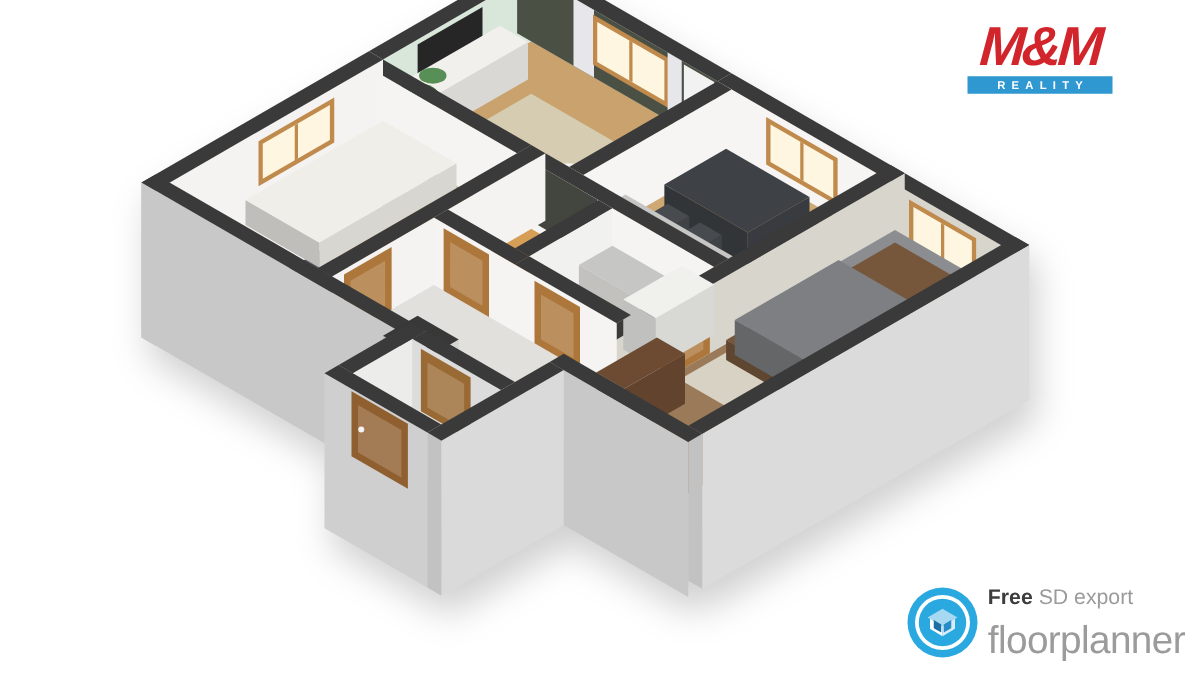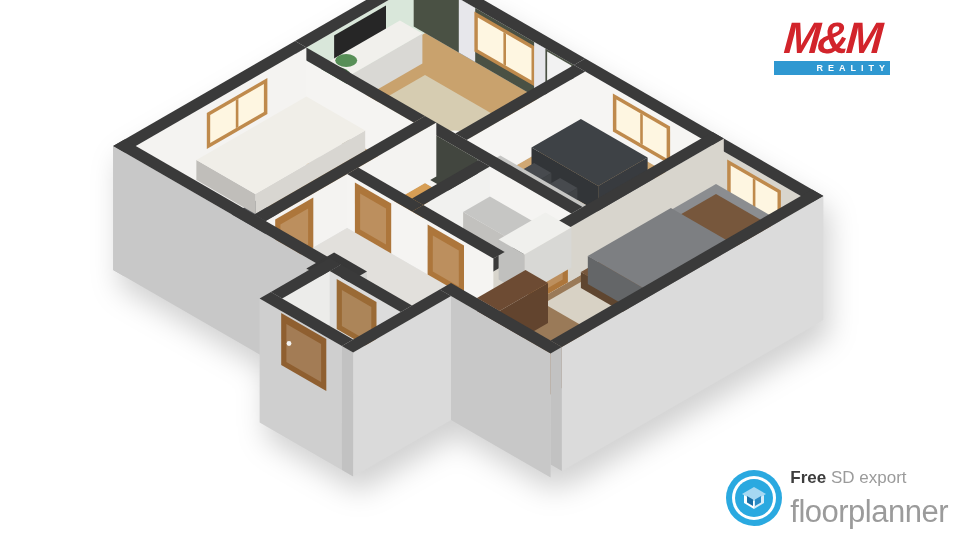--- a/index.html
+++ b/index.html
@@ -4,21 +4,21 @@
 <style>
   html,body{margin:0;padding:0;}
   body{width:960px;height:540px;background:#ffffff;overflow:hidden;position:relative;
        font-family:"Liberation Sans", sans-serif;}
   #plan-svg{position:absolute;left:0;top:0;
        filter:drop-shadow(6px 16px 14px rgba(0,0,0,0.18));}
   
   .mm-logo{position:absolute;top:18px;right:70px;width:116px;text-align:center;}
   .mm-title{font-weight:bold;font-style:italic;font-size:44px;line-height:40px;
        letter-spacing:-3px;transform:skewX(-4deg);}
-  .mm-bar{margin-top:3px;height:14px;display:flex;align-items:center;justify-content:flex-end;}
+  .mm-bar{margin-top:3px;height:14px;display:flex;align-items:center;justify-content:center;}
   .mm-sub{color:#ffffff;font-size:9px;font-weight:bold;letter-spacing:5px;
        padding-left:5px;line-height:14px;}
   
   .fp-logo{position:absolute;right:12px;bottom:13px;display:flex;align-items:center;gap:8px;}
   .fp-icon{width:56px;height:56px;border-radius:50%;display:flex;align-items:center;
        justify-content:center;box-sizing:border-box;}
   .fp-icon-inner{width:44px;height:44px;border-radius:50%;background:#ffffff;display:flex;
        align-items:center;justify-content:center;}
   .fp-icon-core{width:38px;height:38px;border-radius:50%;display:flex;align-items:center;
        justify-content:center;}

